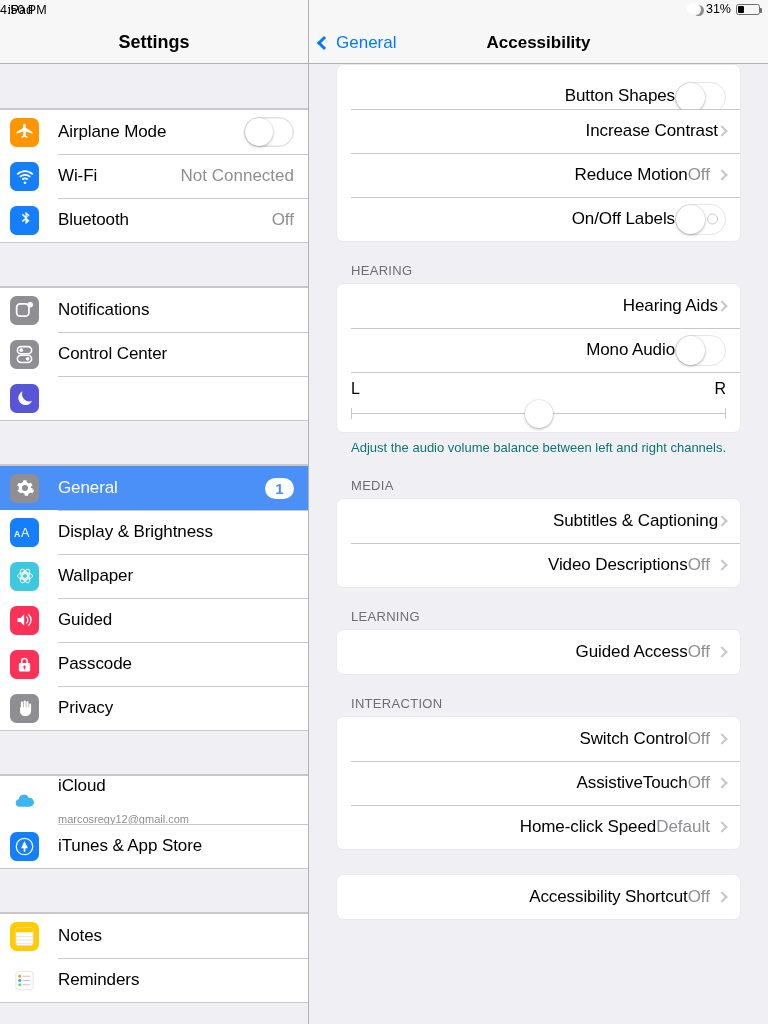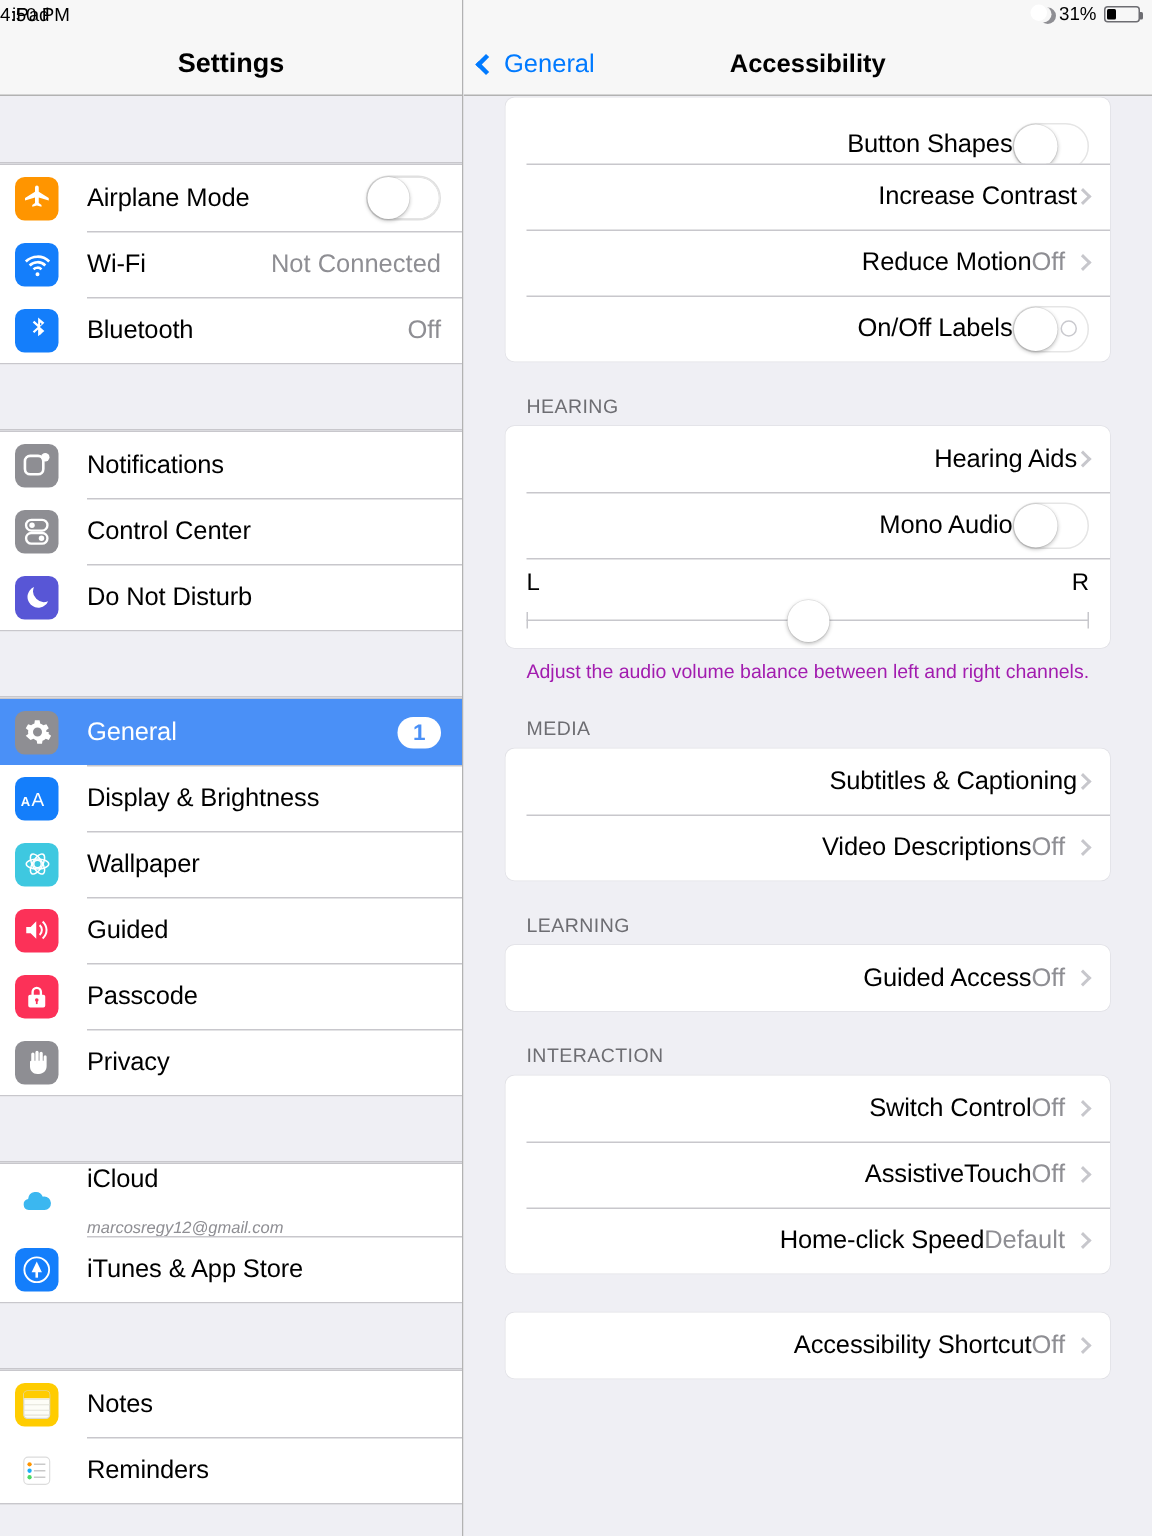--- a/index.html
+++ b/index.html
@@ -59,21 +59,21 @@
   .sb-row + .sb-row::before{
     content:""; position:absolute; left:58px; right:0; top:0; height:1px; background:#c8c7cc;
   }
   .sb-row.selected { background: #4a90f7; }
   .sb-row.selected + .sb-row::before { background:#c8c7cc; }
   .sb-row.tall { height: 48px; }
   .sb-icon { width: 29px; height: 29px; border-radius: 6.5px; flex: 0 0 29px; margin-right: 19px;
              display:flex; align-items:center; justify-content:center; color:#fff; position: relative; }
   .sb-label { font-size: 17px; color: #000; flex: 1; letter-spacing: -0.1px; }
   .sb-row.selected .sb-label { color: #fff; }
-  .sb-sublabel { font-size: 11px; color: #8e8e93; margin-top: 17px; font-style: italic; }
+  .sb-sublabel { font-size: 11px; color: #8e8e93; margin-top: 17px; }
   .sb-textwrap { flex: 1; display: flex; flex-direction: column; justify-content: center; }
   .sb-value { font-size: 17px; color: #8e8e93; }
   .sb-badge {
     min-width: 29px; height: 21px; border-radius: 11px; background: #fff; color: #4a90f7;
     font-size: 15px; font-weight: bold; display:flex; align-items:center; justify-content:center; padding: 0 8px;
   }
 
   
   .mini-toggle {
     width: 50px; height: 30px; border-radius: 16px; background: #fff;
@@ -112,21 +112,21 @@
   .row-label { font-size: 17px; color:#000; flex:1; letter-spacing:-0.1px; }
   .row-value { font-size: 17px; color:#8e8e93; margin-right: 8px; }
   .chev-right {
     width: 8px; height: 8px; border-right: 2px solid #c7c7cc; border-top: 2px solid #c7c7cc;
     transform: rotate(45deg); flex: 0 0 auto;
   }
   .section-header {
     font-size: 13px; color: #6d6d72; letter-spacing: 0.3px;
     padding: 22px 0 6px 42px; text-transform: uppercase;
   }
-  .footnote { font-size: 13px; color: #a21caf; padding: 8px 40px 0 42px; line-height: 1.25; }
+  .footnote { font-size: 13px; color: #0f766e; padding: 8px 40px 0 42px; line-height: 1.25; }
 
   .toggle {
     width: 51px; height: 31px; border-radius: 16px; background: #fff;
     border: 1px solid #e5e5e5; position: relative; flex:0 0 51px;
   }
   .toggle .knob {
     position:absolute; left: 0px; top: 0px; width: 29px; height: 29px; border-radius: 50%;
     background: #fff; box-shadow: 0 1px 3px rgba(0,0,0,.3), 0 0 0 0.5px rgba(0,0,0,.07);
   }
   .toggle .offmark {
@@ -241,23 +241,20 @@
             <div class="sb-textwrap">
               <div class="sb-label">Control Center</div>
             </div>
           </div>
           <div class="sb-row">
             <span class="sb-icon" style="background: rgb(88, 86, 214);">
               <svg viewBox="0 0 24 24" width="20" height="20" fill="#fff">
                 <path d="M20.5 15.3A8.6 8.6 0 0 1 9.2 4 8.6 8.6 0 1 0 20.5 15.3z"></path>
               </svg>
             </span>
-            <div class="sb-textwrap">
-              <div class="sb-label">Do Not Disturb</div>
-            </div>
           </div>
         </div>
         <div class="sb-gap"></div>
         <div class="sb-group">
           <div class="sb-row selected">
             <span class="sb-icon" style="background: rgb(142, 142, 147);">
               <svg viewBox="0 0 24 24" width="20" height="20" fill="#fff">
                 <path d="M12 8.4a3.6 3.6 0 1 0 0 7.2 3.6 3.6 0 0 0 0-7.2zm9 3.6c0 .5 0 1-.1 1.5l2 1.5-1.9 3.3-2.4-.9c-.8.7-1.6 1.2-2.6 1.5l-.4 2.5h-3.8l-.4-2.5a8 8 0 0 1-2.6-1.5l-2.4.9L2.6 15l2-1.5a8 8 0 0 1 0-3L2.6 9l1.9-3.3 2.4.9c.8-.7 1.6-1.2 2.6-1.5l.4-2.5h3.8l.4 2.5c1 .3 1.8.8 2.6 1.5l2.4-.9L21 9l-2 1.5c.1.5.1 1 .1 1.5z"></path>
               </svg>
             </span>

